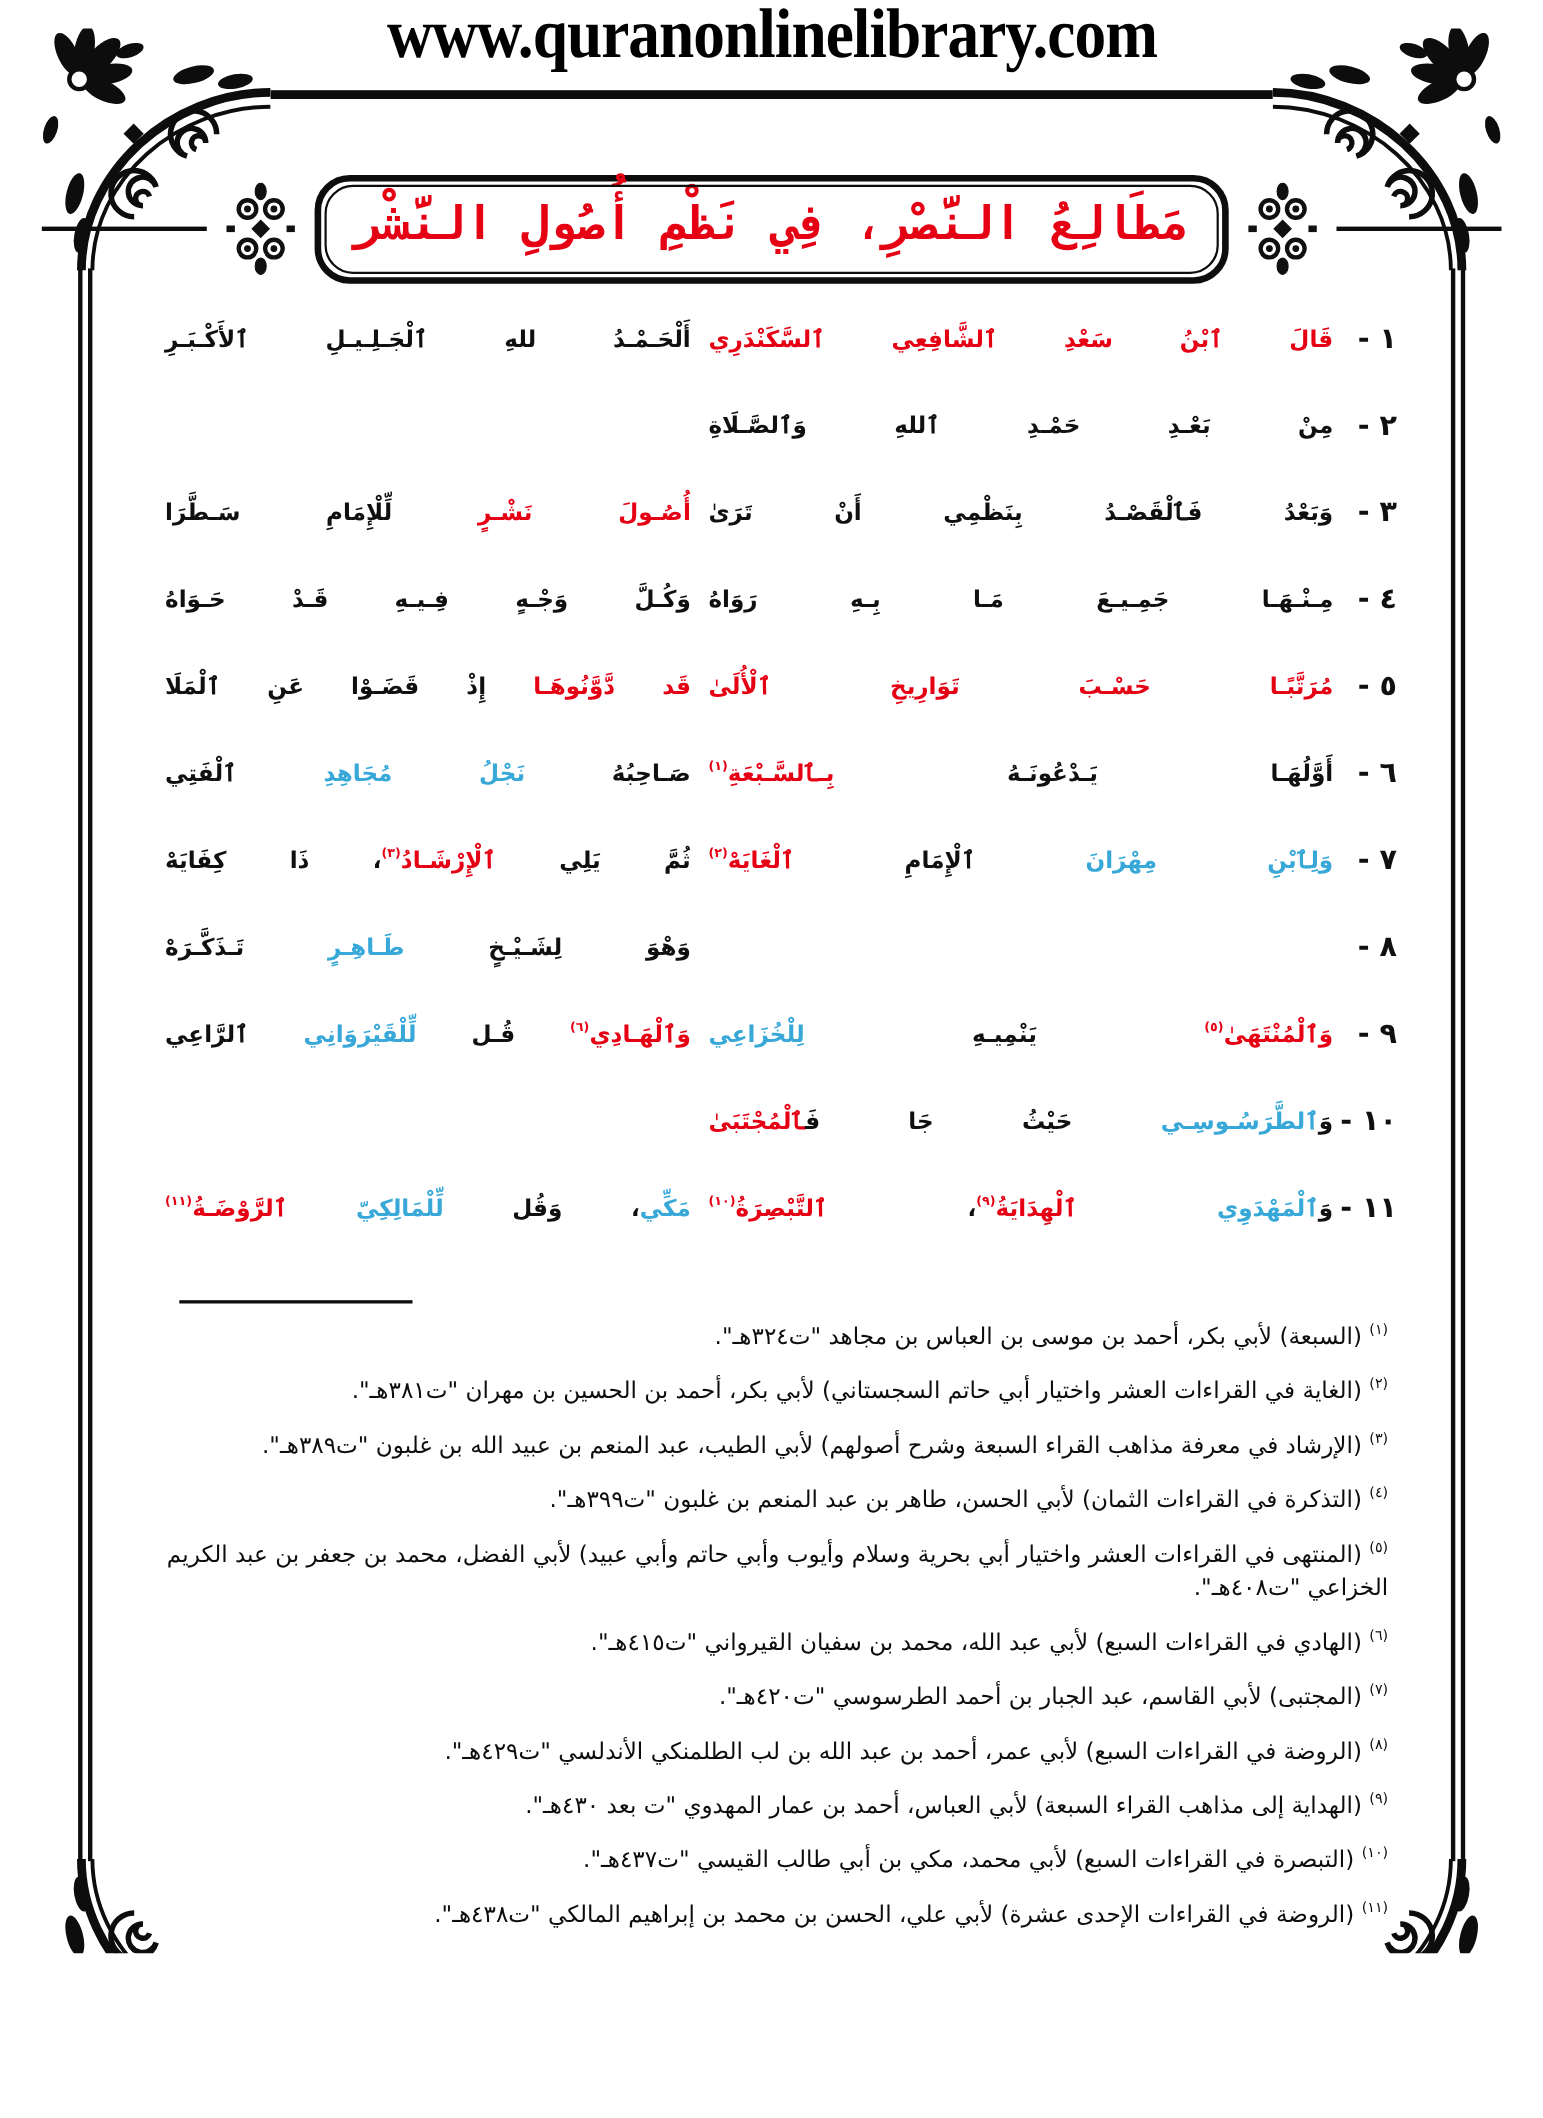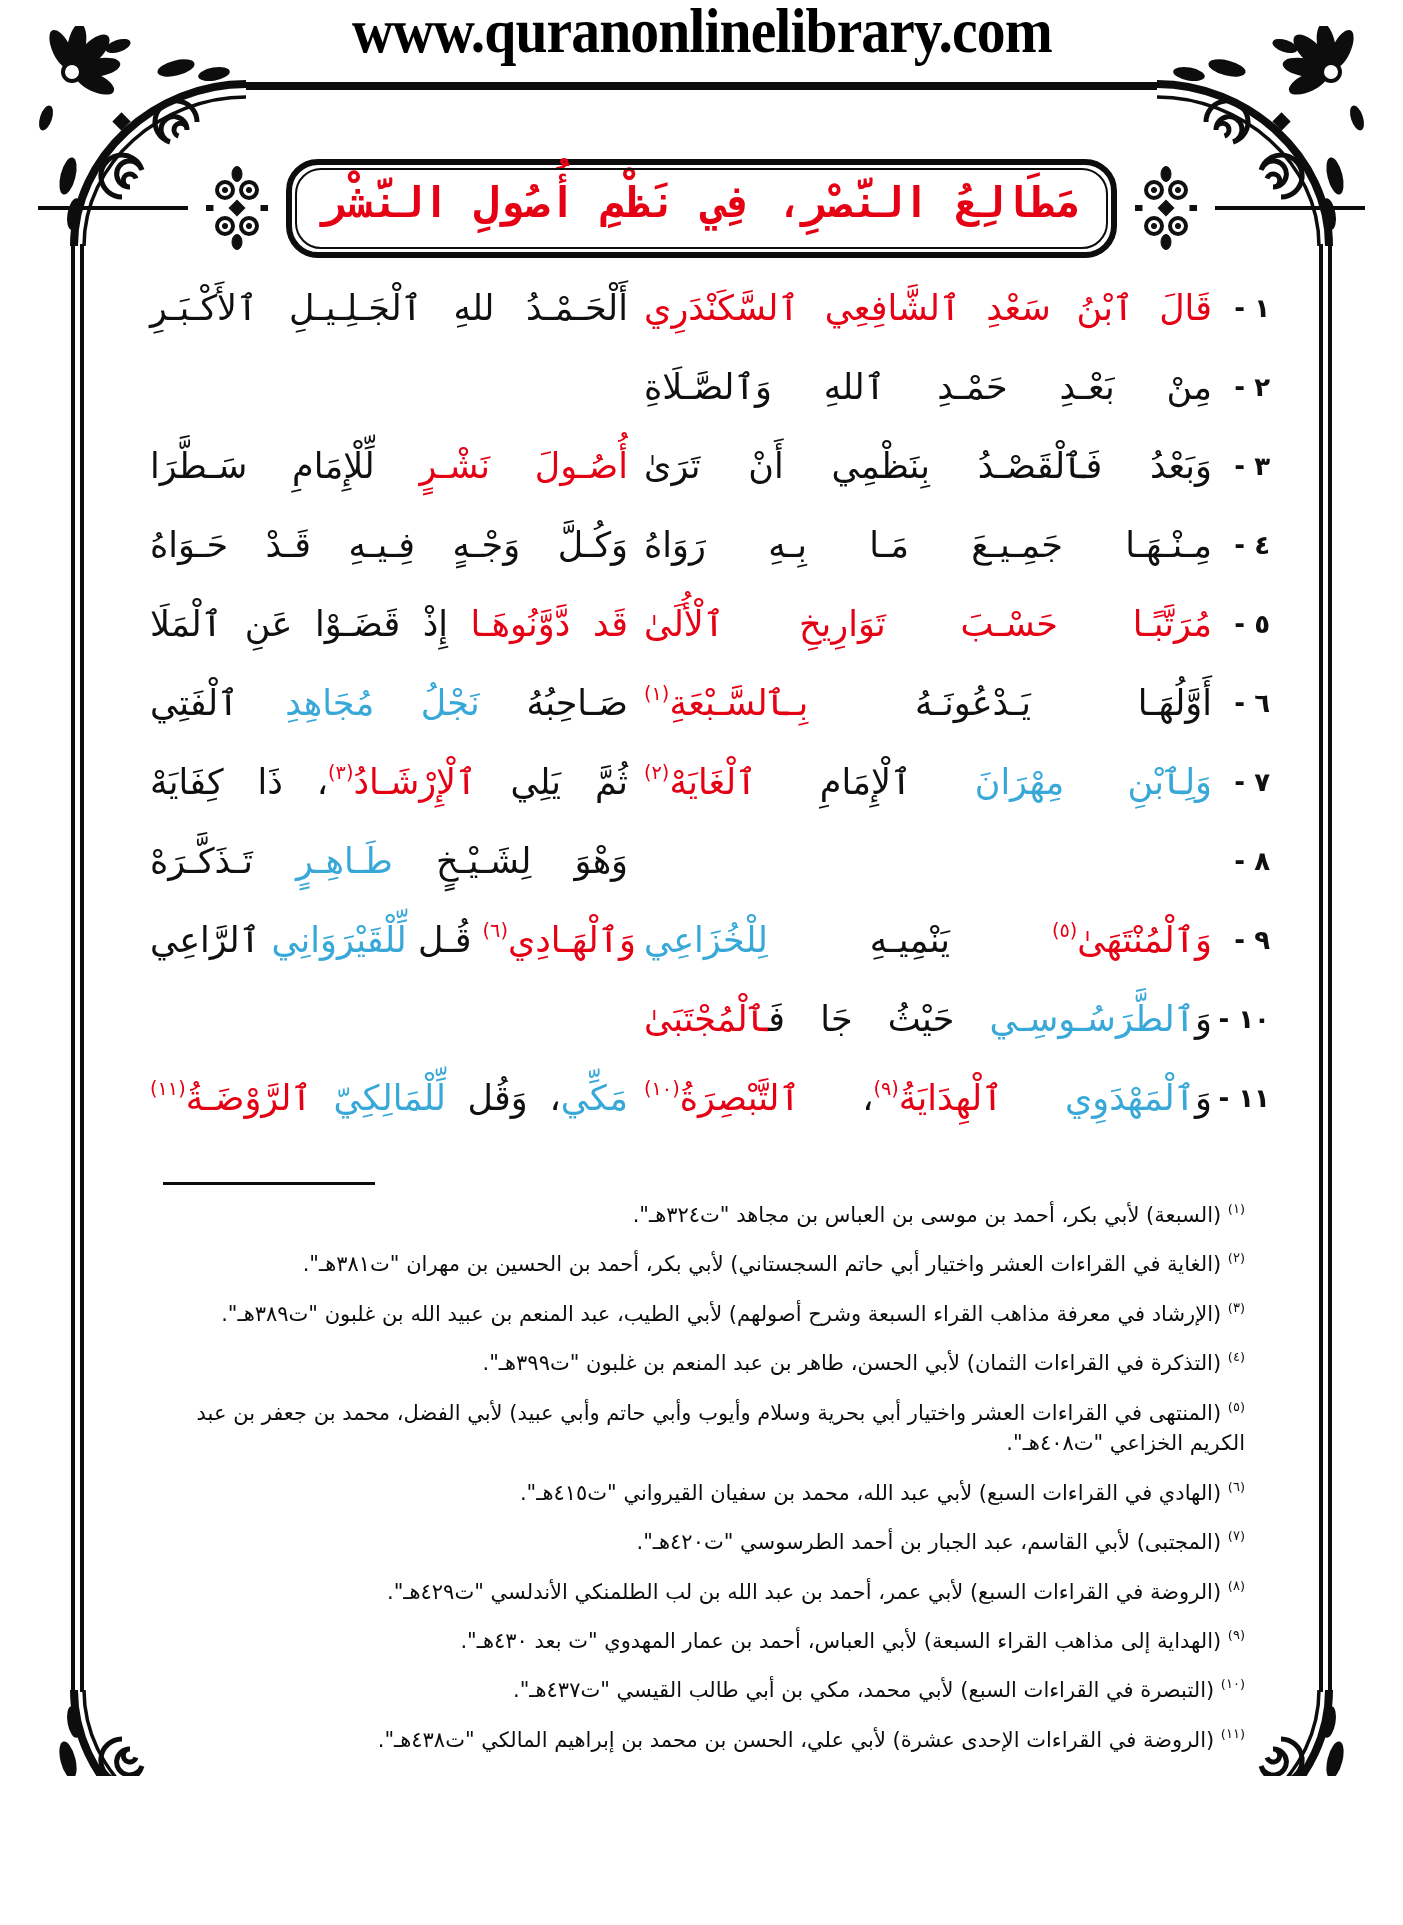--- a/index.html
+++ b/index.html
@@ -35,30 +35,30 @@
   .t-orn{width:62px;height:84px;flex:0 0 auto;}
   .title-box{border:6px solid #0d0d0d;border-radius:32px;padding:10px 30px 14px;position:relative;background:#fff;}
   .title-box:after{content:"";position:absolute;inset:3px;border:2px solid #0d0d0d;border-radius:26px;pointer-events:none;}
   .title-box span{display:block;direction:rtl;font-weight:bold;font-size:42px;line-height:1.5;
              color:var(--red,#e60014);white-space:nowrap;font-family:Liberation Mono, monospace;}
 
   
   .verses{position:absolute;top:268px;left:150px;right:133px;direction:rtl;}
   .verse{display:flex;align-items:center;height:79px;direction:rtl;}
   .vnum{flex:0 0 58px;font-size:26px;font-weight:bold;white-space:nowrap;}
-  .hemi{font-size:35px;font-weight:normal;white-space:nowrap;
+  .hemi{font-size:21px;font-weight:bold;white-space:nowrap;
         text-align:justify;text-align-last:justify;overflow:visible;}
   .hemi-r{flex:0 0 568px;}
   .hemi-l{flex:0 0 478px;margin-right:auto;}
   .seg-k{color:var(--ink,#101010);} .seg-r{color:var(--red,#e60014);} .seg-b{color:var(--blue,#38a8d8);}
   .hemi sup{font-size:.55em;line-height:0;position:relative;top:-2px;}
 
   
   .fn-sep{position:absolute;left:163px;top:1182px;width:212px;height:3px;background:#0d0d0d;}
-  .footnotes{position:absolute;top:1200px;left:150px;right:158px;direction:rtl;text-align:right;}
+  .footnotes{position:absolute;top:1200px;left:150px;right:141px;direction:rtl;text-align:right;}
   .fn{margin:0 0 19px;font-size:21px;line-height:1.45;color:#0d0d0d;}
   .fn-mark{font-size:.62em;line-height:0;position:relative;top:-1px;}
 </style>
 </head>
 <body>
 
 <div class="page">
 
   <svg width="0" height="0" style="position:absolute" aria-hidden="true">
     <defs>

